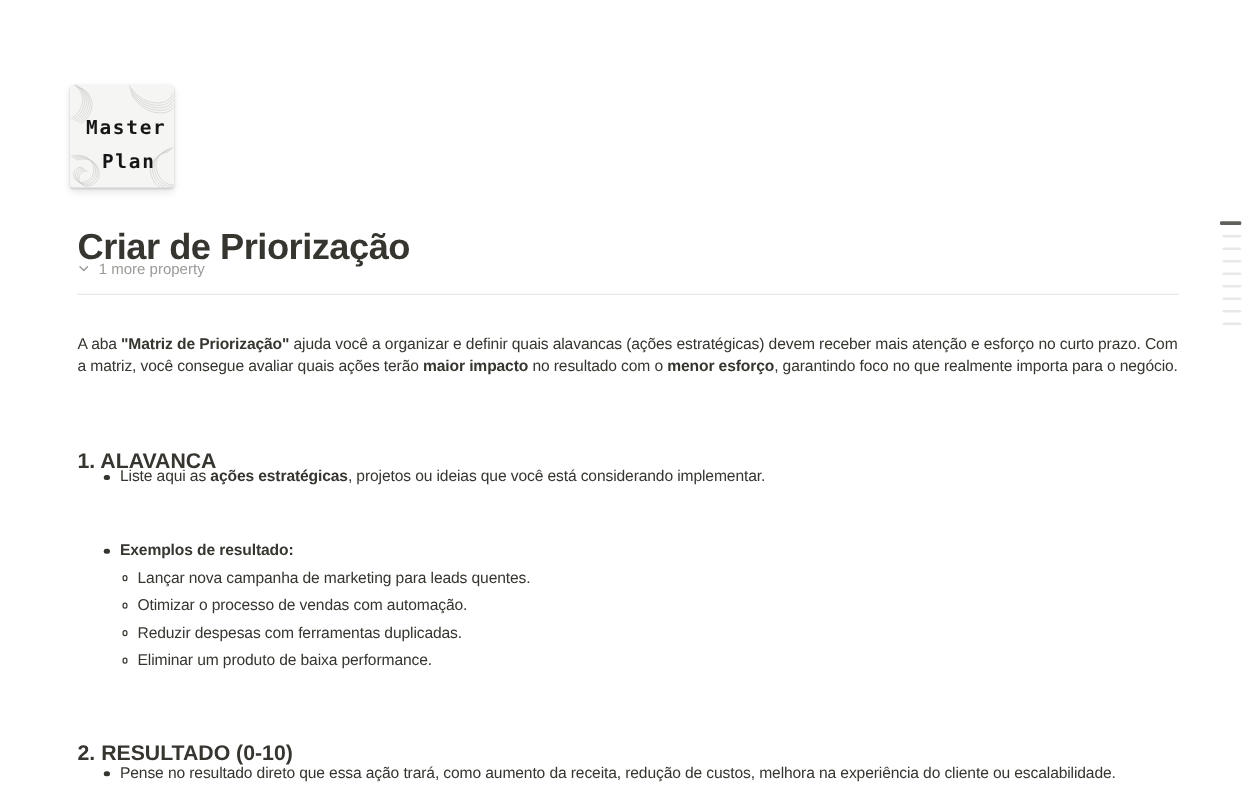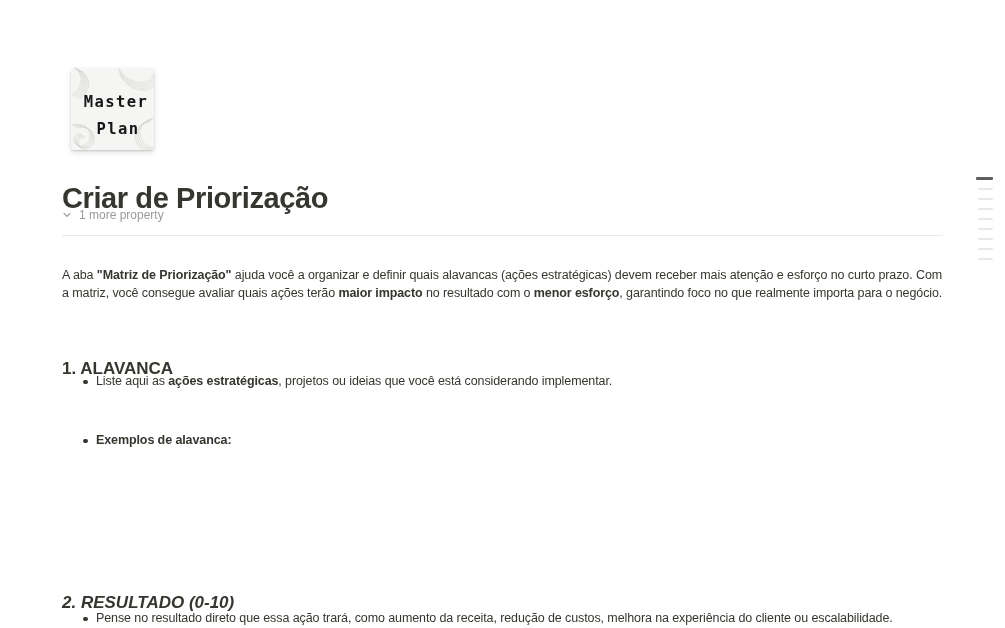--- a/index.html
+++ b/index.html
@@ -5,21 +5,21 @@
   html,body{margin:0;padding:0;}
   body{
     width:1005px;height:628px;position:relative;overflow:hidden;
     background:#ffffff;color:#37352f;
     font-family:"Liberation Sans",sans-serif;
     -webkit-font-smoothing:antialiased;
   }
   b{font-weight:700;}
   
   .page-icon{
-    position:absolute;left:71px;top:68px;width:83px;height:82px;
+    position:absolute;left:56px;top:68px;width:83px;height:82px;
     border-radius:3px;cursor:pointer;
     box-shadow:0 1px 2px rgba(15,15,15,.18),0 3px 7px rgba(15,15,15,.10);
     overflow:hidden;
   }
   
   .page-title{
     position:absolute;left:62px;top:161px;width:881px;
     font-size:29px;line-height:36px;font-weight:700;letter-spacing:-0.4px;
     color:#37352f;cursor:text;white-space:nowrap;
   }
@@ -36,21 +36,21 @@
   .textblock{
     position:absolute;left:62px;width:881px;
     font-size:12.5px;line-height:18px;letter-spacing:-0.1px;color:#37352f;cursor:text;
   }
   .intro{top:253px;}
   .section-heading{
     position:absolute;left:62px;width:881px;
     font-size:17px;line-height:22px;font-weight:700;color:#37352f;cursor:text;white-space:nowrap;margin-top:39px;
   }
   .h-sec1{top:319px;}
-  .h-sec2{top:553px;font-style:italic;}
+  .h-sec2{top:553px;}
   ul.blist{list-style:none;margin:12px;padding:0;}
   ul.blist>li{position:relative;padding-left:22px;margin-bottom:4px;min-height:18px;}
   ul.blist>li::before{
     content:'';position:absolute;left:9px;top:7.5px;width:4.5px;height:4.5px;
     border-radius:50%;background:#37352f;
   }
   ul.sublist{list-style:none;margin:4px 0 0 0;padding:0;}
   ul.sublist>li{position:relative;padding-left:14px;margin-bottom:4px;min-height:18px;}
   ul.sublist>li::before{
     content:'';position:absolute;left:1.5px;top:7px;width:2.8px;height:2.8px;
@@ -124,21 +124,27 @@
 <p class="textblock intro"><span>A aba </span><b>"Matriz de Priorização"</b><span> ajuda você a organizar e definir quais alavancas (ações estratégicas) devem receber mais atenção e esforço no curto prazo. Com a matriz, você consegue avaliar quais ações terão </span><b>maior impacto</b><span> no resultado com o </span><b>menor esforço</b><span>, garantindo foco no que realmente importa para o negócio.</span></p>
 
 <h3 class="section-heading h-sec1">1. ALAVANCA</h3>
 
 <ul class="blist textblock list-1">
   <li><span>Liste aqui as </span><b>ações estratégicas</b><span>, projetos ou ideias que você está considerando implementar.</span></li>
 </ul>
 
 <ul class="blist textblock list-ex">
   <li>
-    <span><b>Exemplos de alavanca:</b></span>
+    <span><b>Exemplos de resultado:</b></span>
+    <ul class="sublist">
+      <li>Lançar nova campanha de marketing para leads quentes.</li>
+      <li>Otimizar o processo de vendas com automação.</li>
+      <li>Reduzir despesas com ferramentas duplicadas.</li>
+      <li>Eliminar um produto de baixa performance.</li>
+    </ul>
   </li>
 </ul>
 
 <h3 class="section-heading h-sec2">2. RESULTADO (0-10)</h3>
 
 <ul class="blist textblock list-2">
   <li><span>Pense no resultado direto que essa ação trará, como aumento da receita, redução de custos, melhora na experiência do cliente ou escalabilidade.</span></li>
 </ul>
 
 <div class="outline">

